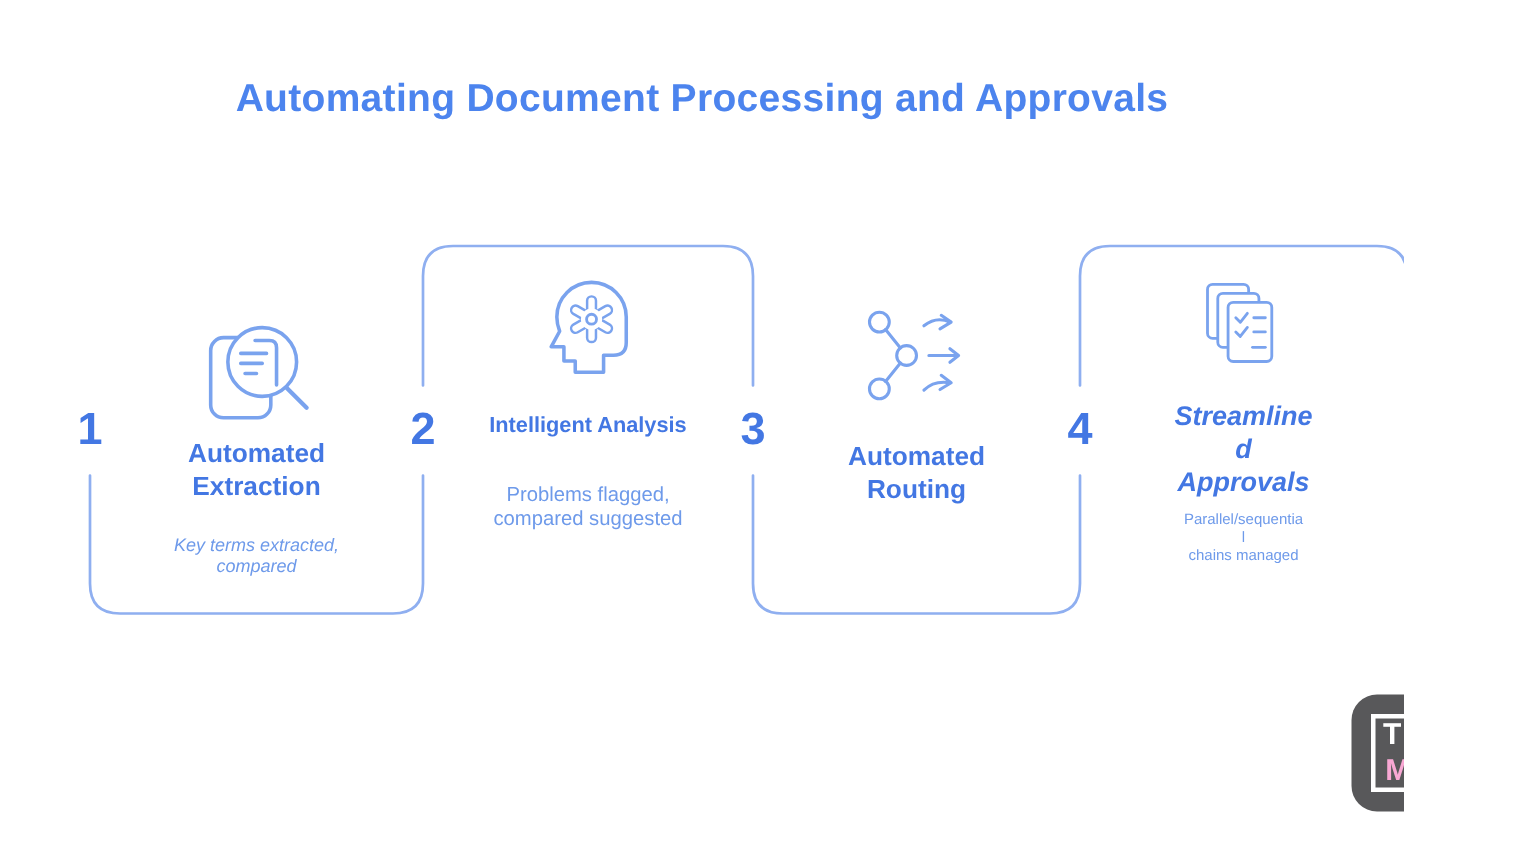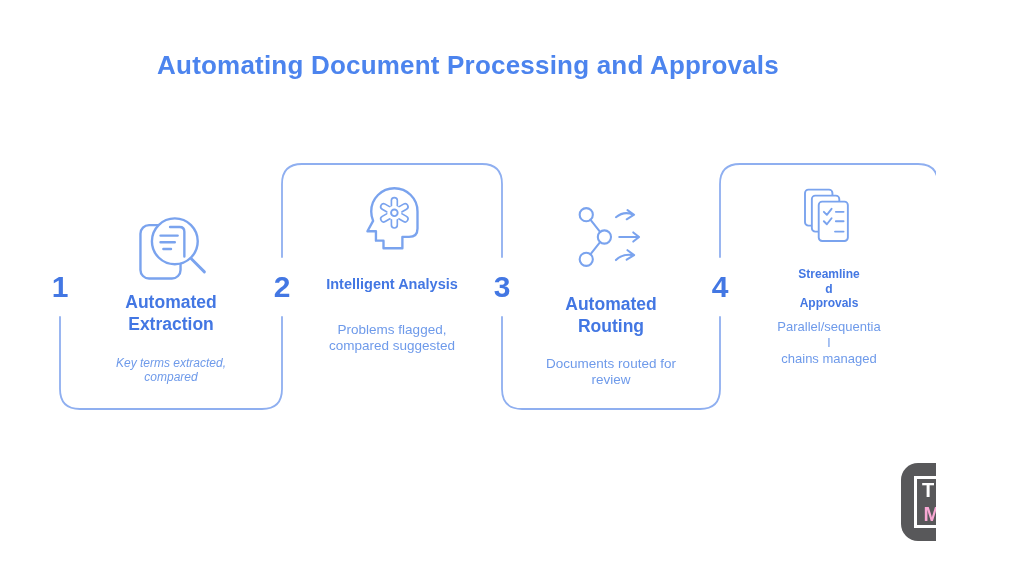--- a/index.html
+++ b/index.html
@@ -24,22 +24,22 @@
 
   .step-title{font-weight:bold;color:#4377E3;white-space:pre-line;}
   .step-sub{color:#6E9AEA;white-space:pre-line;line-height:1.22;}
 
   .step1 .step-title{font-size:17.5px;line-height:1.25;margin-top:2px;}
   .step1 .step-sub{font-size:12px;margin-top:20px;font-style:italic;}
   .step2 .step-title{font-size:14.5px;margin-top:24px;}
   .step2 .step-sub{font-size:13.5px;margin-top:30px;}
   .step3 .step-title{font-size:17.5px;line-height:1.25;margin-top:24px;}
   .step3 .step-sub{font-size:13.5px;margin-top:18px;}
-  .step4 .step-title{font-size:12px;line-height:1.22;margin-top:20px;}
-  .step4 .step-sub{font-size:13px;margin-top:8px;text-align:center;}
+  .step4 .step-title{font-size:18px;line-height:1.22;margin-top:20px;font-style:italic;}
+  .step4 .step-sub{font-size:10px;margin-top:8px;text-align:center;}
 
   .icon{stroke:#7AA3EE;fill:none;stroke-linecap:round;stroke-linejoin:round;}
 
   .logo{position:absolute;left:901px;top:463px;width:78px;height:78px;
         background:#58585A;border-radius:17px;}
   .logo-frame{position:absolute;left:13px;top:13px;width:52px;height:52px;
               border:3px solid #fff;box-sizing:border-box;}
   .logo-t{position:absolute;left:5px;top:0px;font-size:20px;font-weight:bold;color:#fff;}
   .logo-ms{position:absolute;left:0;right:0;bottom:-1px;text-align:center;
            font-size:20px;font-weight:bold;color:#f9a8d4;letter-spacing:1.5px;}
@@ -108,22 +108,20 @@
       <circle cx="38" cy="40" r="8"></circle>
       <circle cx="16" cy="67" r="8"></circle>
       <line x1="21" y1="19" x2="33" y2="34"></line>
       <line x1="33" y1="46" x2="21" y2="61"></line>
       <path d="M52 16 Q62 8 73 13 M66 7.5 L74 13 L65 18.5"></path>
       <path d="M56 40 H80 M73 34.5 L80 40 L73 45.5"></path>
       <path d="M52 68 Q60 60 73 62 M66 56 L74 62 L65 67.5"></path>
     </svg>
     <div class="step-title">Automated
 Routing</div>
-    <div class="step-sub">Documents routed for
-review</div>
   </div>
 
   <div class="step step4">
     <svg class="icon" width="64" height="60" viewBox="0 0 64 70" stroke-width="2.2">
       <rect x="4" y="3" width="32" height="42" rx="4"></rect>
       <rect x="12" y="10" width="32" height="42" rx="4" fill="#ffffff"></rect>
       <rect x="20" y="17" width="34" height="46" rx="4" fill="#ffffff"></rect>
       <path d="M26 29 L29.5 32.5 L35 25.5 M40 29 H49"></path>
       <path d="M26 40 L29.5 43.5 L35 36.5 M40 40 H49"></path>
       <path d="M39 52 H49"></path>

